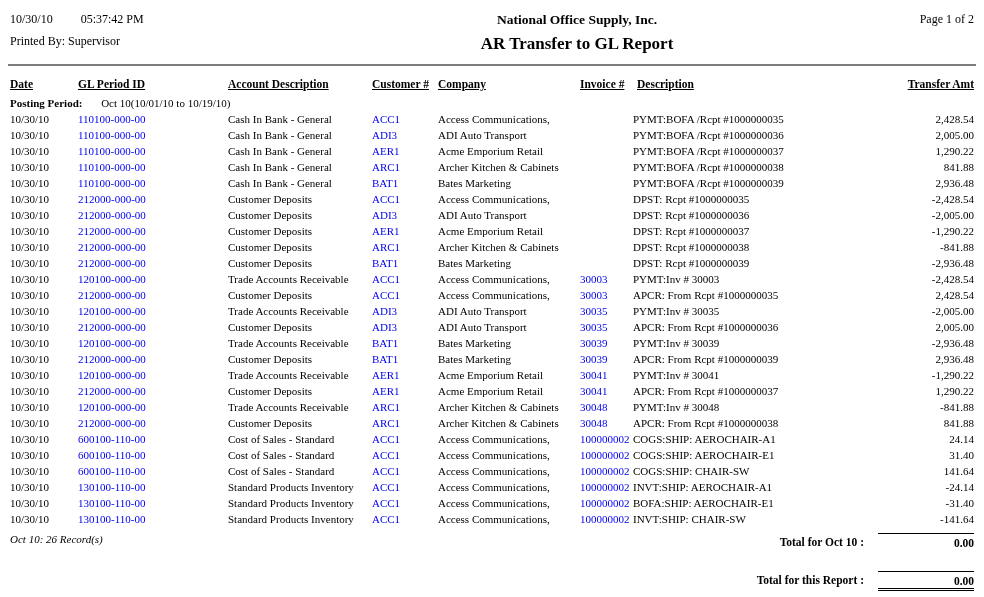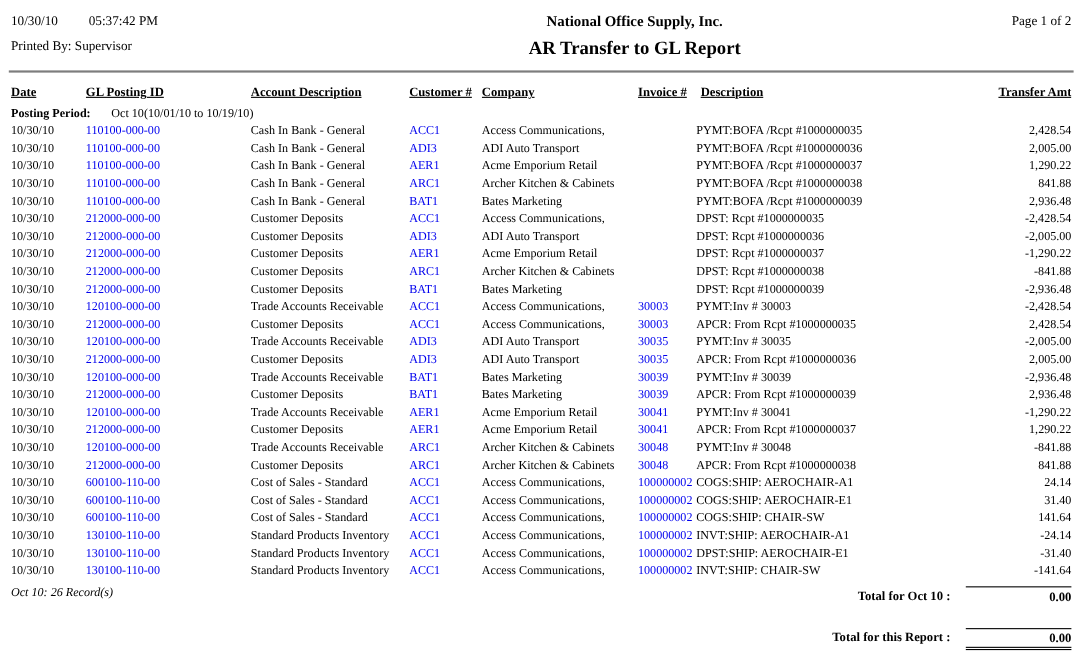--- a/index.html
+++ b/index.html
@@ -68,21 +68,21 @@
         <col style="width:144px">
         <col style="width:66px">
       <col style="width:142px">
         <col style="width:53px">
         <col style="width:274px">
         <col style="width:67px">
     </colgroup>
     <thead>
       <tr>
         <th>Date</th>
-        <th>GL Posting ID</th>
+        <th>GL Period ID</th>
         <th>Account Description</th>
         <th>Customer #</th>
         <th>Company</th>
         <th class="col-inv">Invoice #</th>
         <th style="padding-left:4px">Description</th>
         <th class="col-amt">Transfer Amt</th>
       </tr>
     </thead>
     <tbody>
       <tr class="posting-row">
@@ -331,21 +331,21 @@
       <td class="cell-desc">INVT:SHIP: AEROCHAIR-A1</td>
       <td class="cell-amt">-24.14</td>
     </tr>
         <tr>
       <td>10/30/10</td>
       <td class="blue">130100-110-00</td>
       <td>Standard Products Inventory</td>
       <td class="blue">ACC1</td>
       <td>Access Communications,</td>
       <td class="blue cell-inv">100000002</td>
-      <td class="cell-desc">DPST:SHIP: AEROCHAIR-E1</td>
+      <td class="cell-desc">BOFA:SHIP: AEROCHAIR-E1</td>
       <td class="cell-amt">-31.40</td>
     </tr>
         <tr>
       <td>10/30/10</td>
       <td class="blue">130100-110-00</td>
       <td>Standard Products Inventory</td>
       <td class="blue">ACC1</td>
       <td>Access Communications,</td>
       <td class="blue cell-inv">100000002</td>
       <td class="cell-desc">INVT:SHIP: CHAIR-SW</td>

